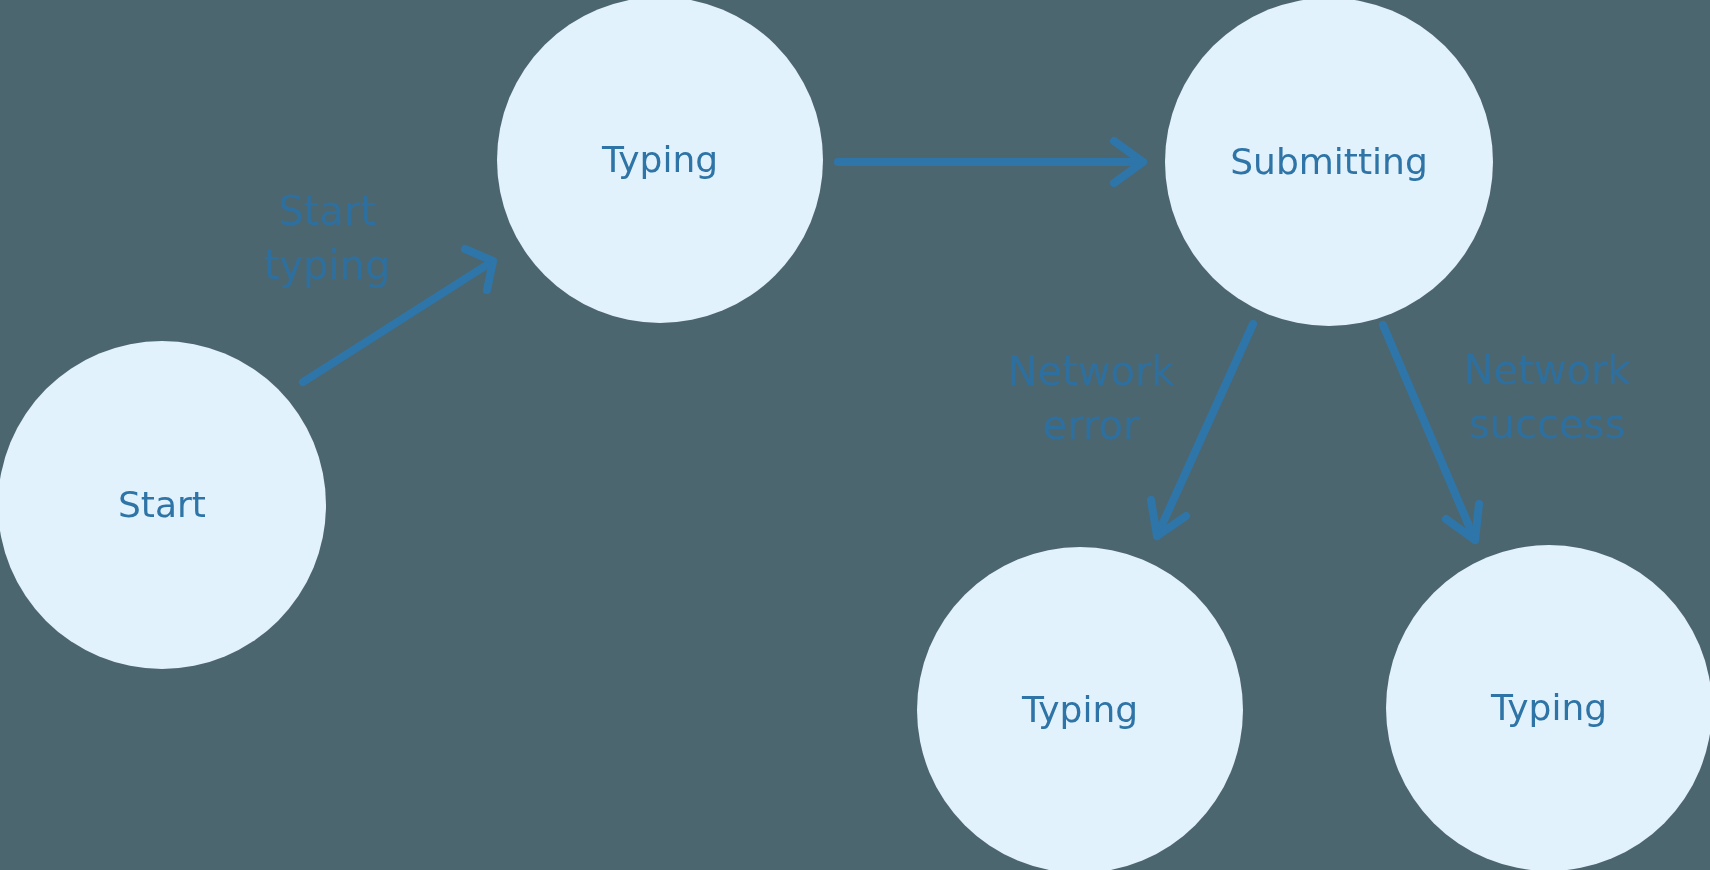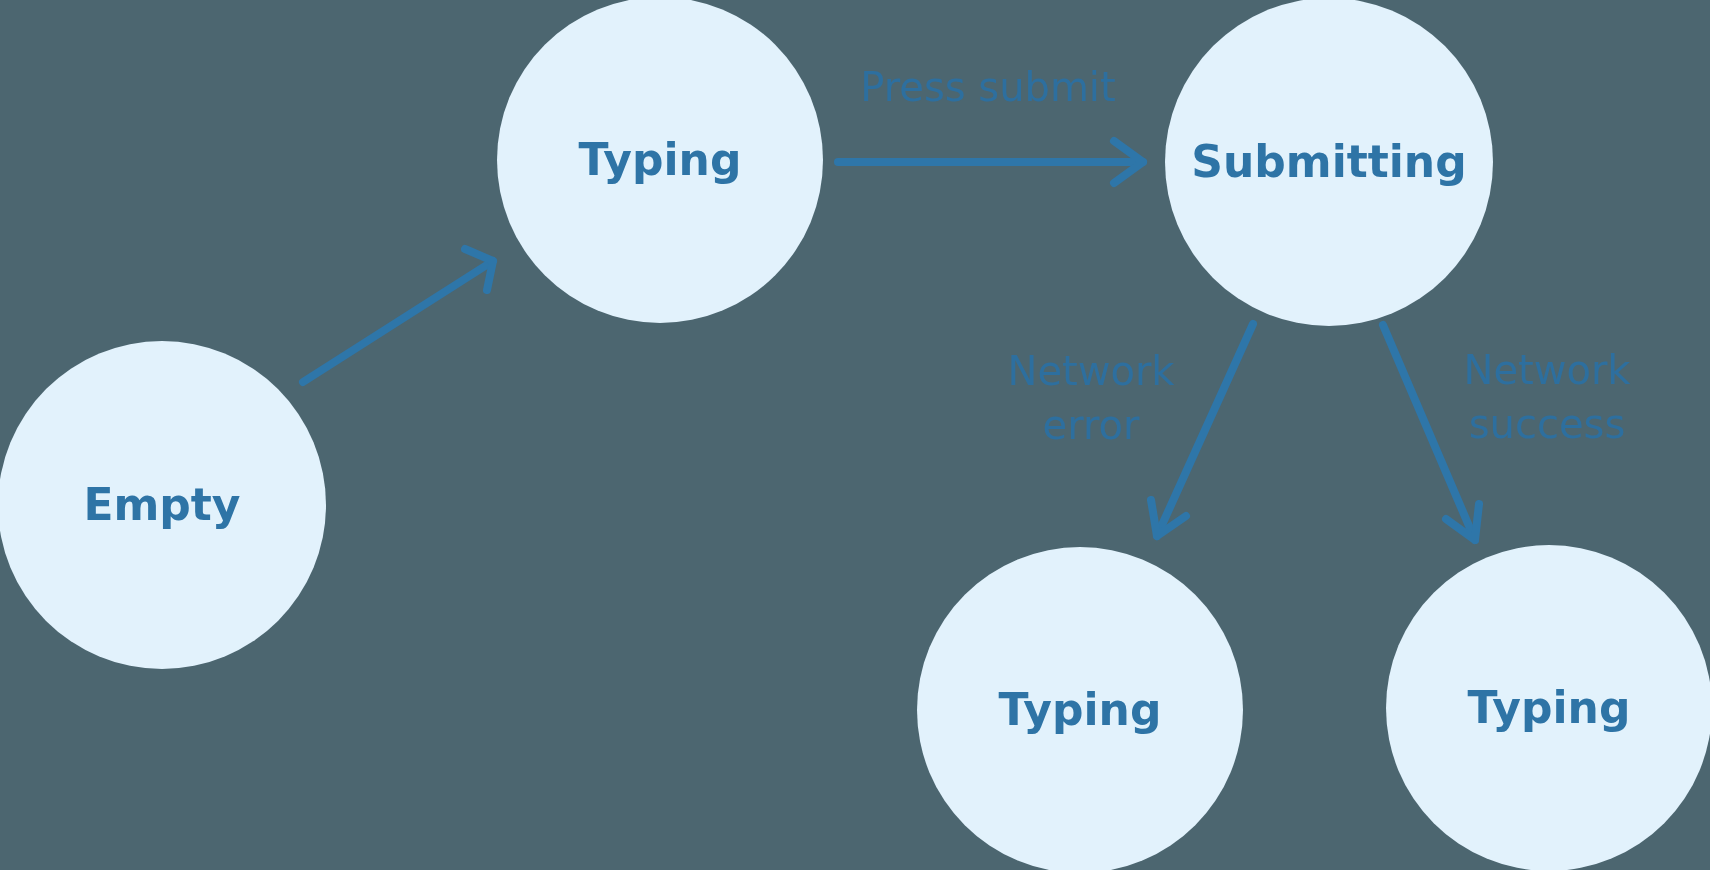--- a/index.html
+++ b/index.html
@@ -41,24 +41,23 @@
   .node {
     position: absolute;
     border-radius: 50%;
     background: var(--node-fill);
     display: flex;
     align-items: center;
     justify-content: center;
   }
   .node-label {
     color: var(--node-text);
-    font-size: 44px;
+    font-size: 36px;
     line-height: 1;
     white-space: nowrap;
-    font-weight: bold;
   }
   .edge-label {
     position: absolute;
     transform: translate(-50%, -50%);
     text-align: center;
     color: var(--edge-label);
     font-size: 40px;
     line-height: 1.35;
     opacity: 0.95;
   }
@@ -81,39 +80,39 @@
       <line x1="1253" y1="324" x2="1157" y2="536"></line>
       <path d="M 1186 516 L 1157 536 L 1151 500"></path>
     </g>
     <g>
       <line x1="1383" y1="325" x2="1475" y2="540"></line>
       <path d="M 1479 504 L 1475 540 L 1446 519"></path>
     </g>
   </svg>
 
   <div class="node" style="left:-2px; top:341px; width:328px; height:328px;">
-    <span class="node-label">Empty</span>
+    <span class="node-label">Start</span>
   </div>
 
   <div class="node" style="left:497px; top:-3px; width:326px; height:326px;">
     <span class="node-label">Typing</span>
   </div>
 
   <div class="node" style="left:1165px; top:-2px; width:328px; height:328px;">
     <span class="node-label">Submitting</span>
   </div>
 
   <div class="node" style="left:917px; top:547px; width:326px; height:326px;">
     <span class="node-label">Typing</span>
   </div>
 
   <div class="node" style="left:1386px; top:545px; width:326px; height:326px;">
     <span class="node-label">Typing</span>
   </div>
 
+  <div class="edge-label" style="left:327px; top:238px; width:170px;">Start typing</div>
 
-  <div class="edge-label" style="left:988px; top:87px; width:320px;">Press submit</div>
 
   <div class="edge-label" style="left:1091px; top:398px; width:180px;">Network error</div>
 
   <div class="edge-label" style="left:1547px; top:397px; width:190px;">Network success</div>
 
 </div>
 
 </body></html>

